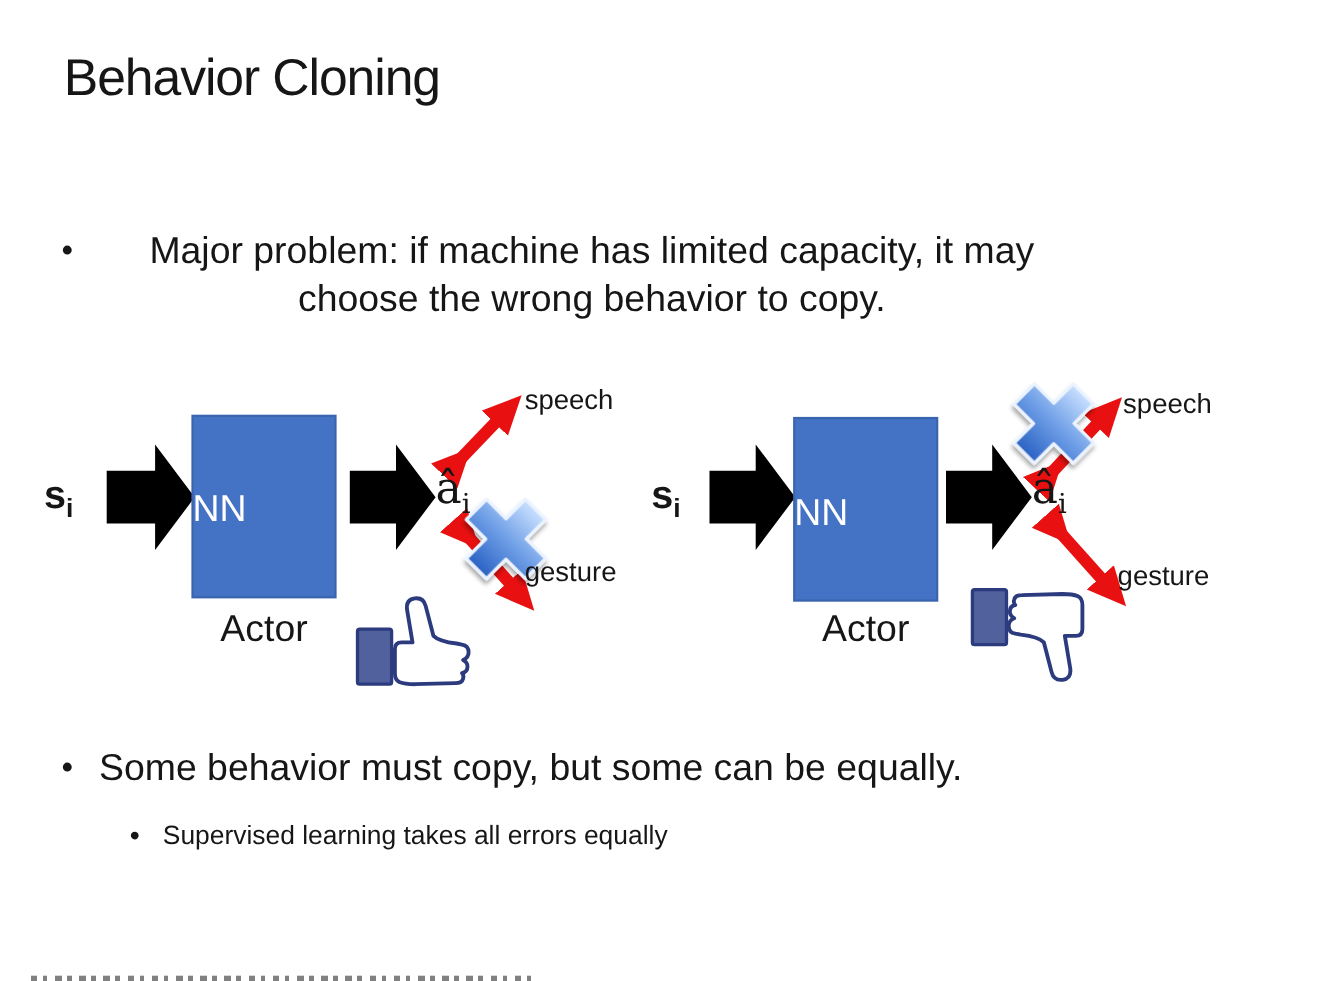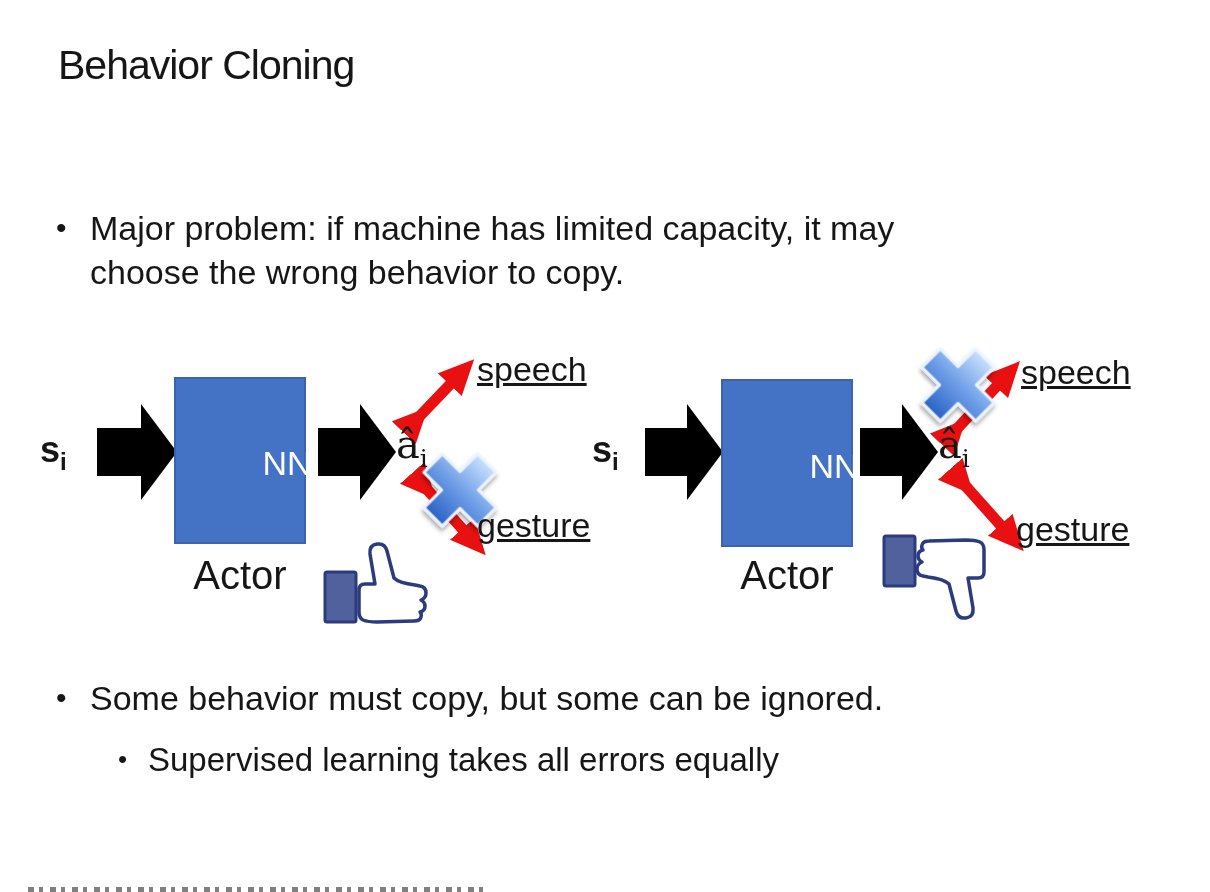--- a/index.html
+++ b/index.html
@@ -4,39 +4,39 @@
 <style>
   html,body{margin:0;padding:0;background:#ffffff;}
   .slide{
     position:relative;width:1210px;height:892px;overflow:hidden;
     background:var(--background,#fff);
     font-family:"Liberation Sans",sans-serif;
     color:var(--text,#161616);
   }
   .abs{position:absolute;}
   .title{
-    left:58px;top:42px;font-size:41px;font-weight:400;letter-spacing:-1px;
+    left:58px;top:42px;font-size:47px;font-weight:400;letter-spacing:-1px;
     color:var(--text,#161616);
   }
   .bullet-row{display:flex;align-items:flex-start;}
   .bullet-marker{flex:0 0 34px;font-size:30px;line-height:44px;text-align:left;}
-  .bullet-text{font-size:34px;line-height:44px;}
+  .bullet-text{font-size:34px;line-height:44px;text-align:center;}
   .b1{left:56px;top:206px;width:930px;}
   .b2{left:56px;top:676px;width:1100px;}
   .b3{left:118px;top:738px;width:1000px;}
   .b3 .bullet-marker{flex:0 0 30px;font-size:26px;line-height:43px;}
-  .b3 .bullet-text{font-size:33px;line-height:43px;}
+  .b3 .bullet-text{font-size:24px;line-height:43px;}
   .diagram-svg{left:0;top:340px;}
   .io-label{font-size:36px;line-height:1;font-weight:bold;}
   .io-label sub{font-size:24px;}
   .mathit{font-family:"DejaVu Serif","Liberation Serif",serif;font-size:40px;line-height:1;}
   .mathit sub{font-size:25px;}
-  .nn-label{width:140px;text-align:center;font-size:34px;color:var(--nn-box-text,#fff);padding-left:42px;}
-  .branch-label{font-size:34px;line-height:1;text-decoration:underline;}
-  .actor-label{width:130px;text-align:center;font-size:40px;}
+  .nn-label{width:140px;font-size:34px;color:var(--nn-box-text,#fff);}
+  .branch-label{font-size:25px;line-height:1;}
+  .actor-label{width:130px;text-align:center;font-size:34px;}
   .s-left{left:40px;top:432px;}
   .s-right{left:592px;top:432px;}
   .nn-left{left:175px;top:444px;}
   .nn-right{left:722px;top:447px;}
   .a-left{left:396px;top:424px;}
   .a-right{left:938px;top:424px;}
   .speech-left{left:477px;top:352px;}
   .speech-right{left:1021px;top:355px;}
   .gesture-left{left:477px;top:508px;}
   .gesture-right{left:1016px;top:512px;}
@@ -128,21 +128,21 @@
   <div class="abs nn-label nn-right">NN</div>
   <div class="abs mathit a-right">
     <span>â</span><sub>i</sub>
   </div>
   <div class="abs branch-label speech-right">speech</div>
   <div class="abs branch-label gesture-right">gesture</div>
   <div class="abs actor-label actor-right">Actor</div>
 
   <div class="abs bullet-row b2">
     <span class="bullet-marker">•</span>
-    <span class="bullet-text">Some behavior must copy, but some can be ignored.</span>
+    <span class="bullet-text">Some behavior must copy, but some can be equally.</span>
   </div>
   <div class="abs bullet-row b3">
     <span class="bullet-marker">•</span>
     <span class="bullet-text">Supervised learning takes all errors equally</span>
   </div>
 
   <div class="abs cutoff-strip"></div>
 </div>
 
 </body></html>

